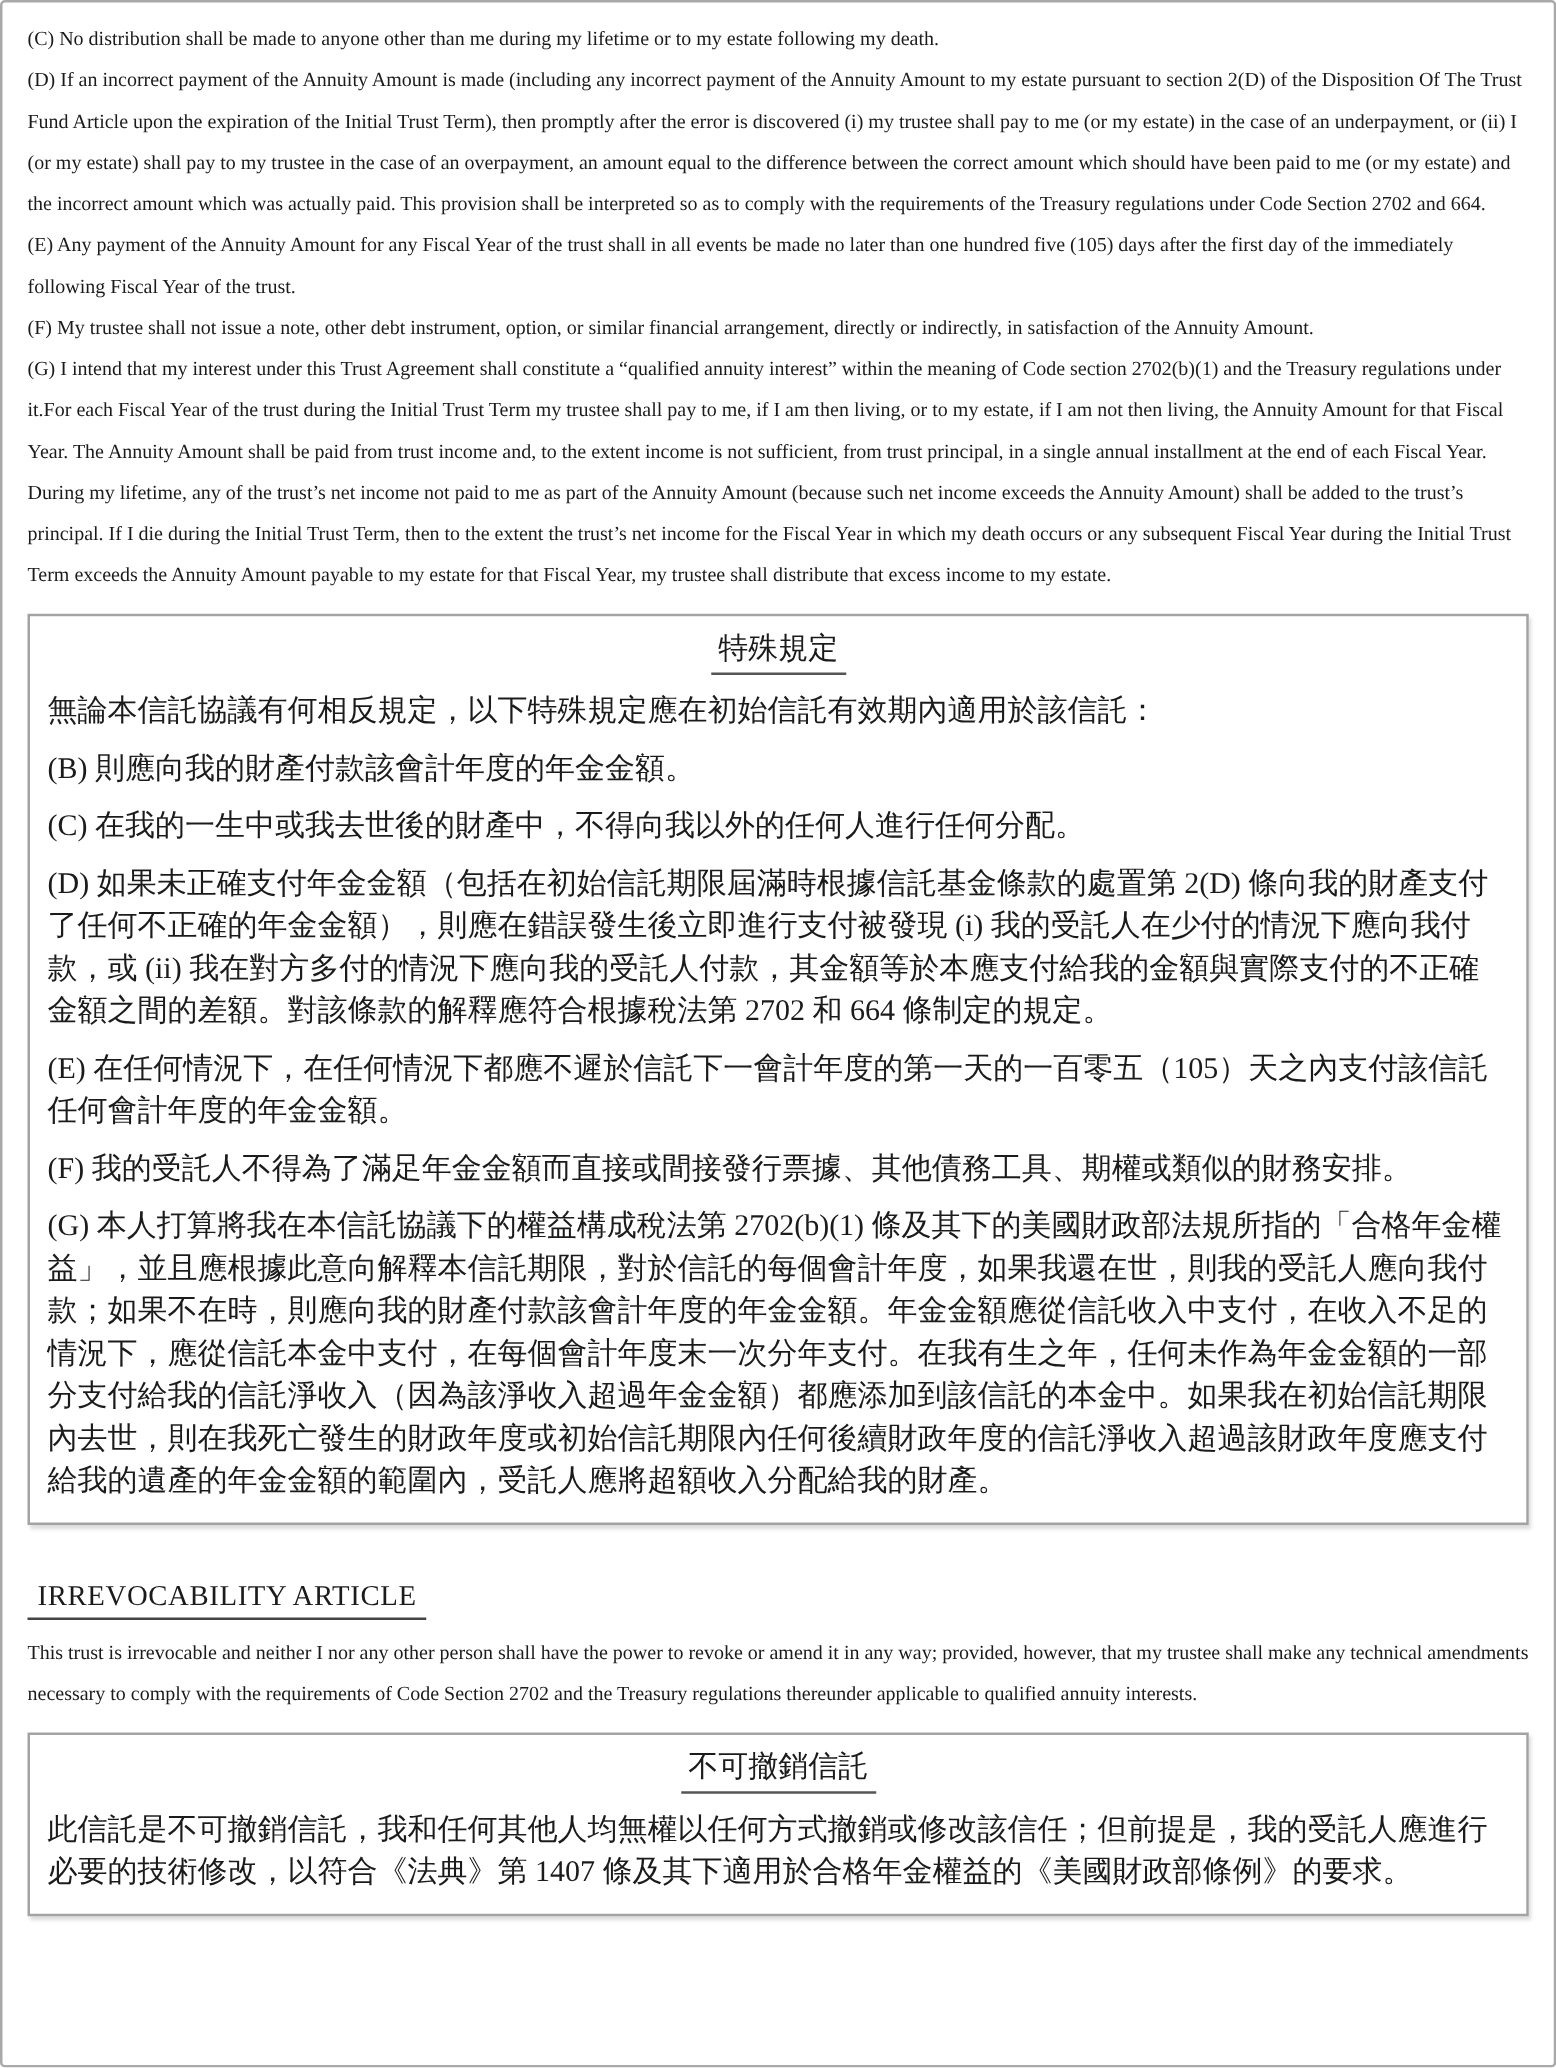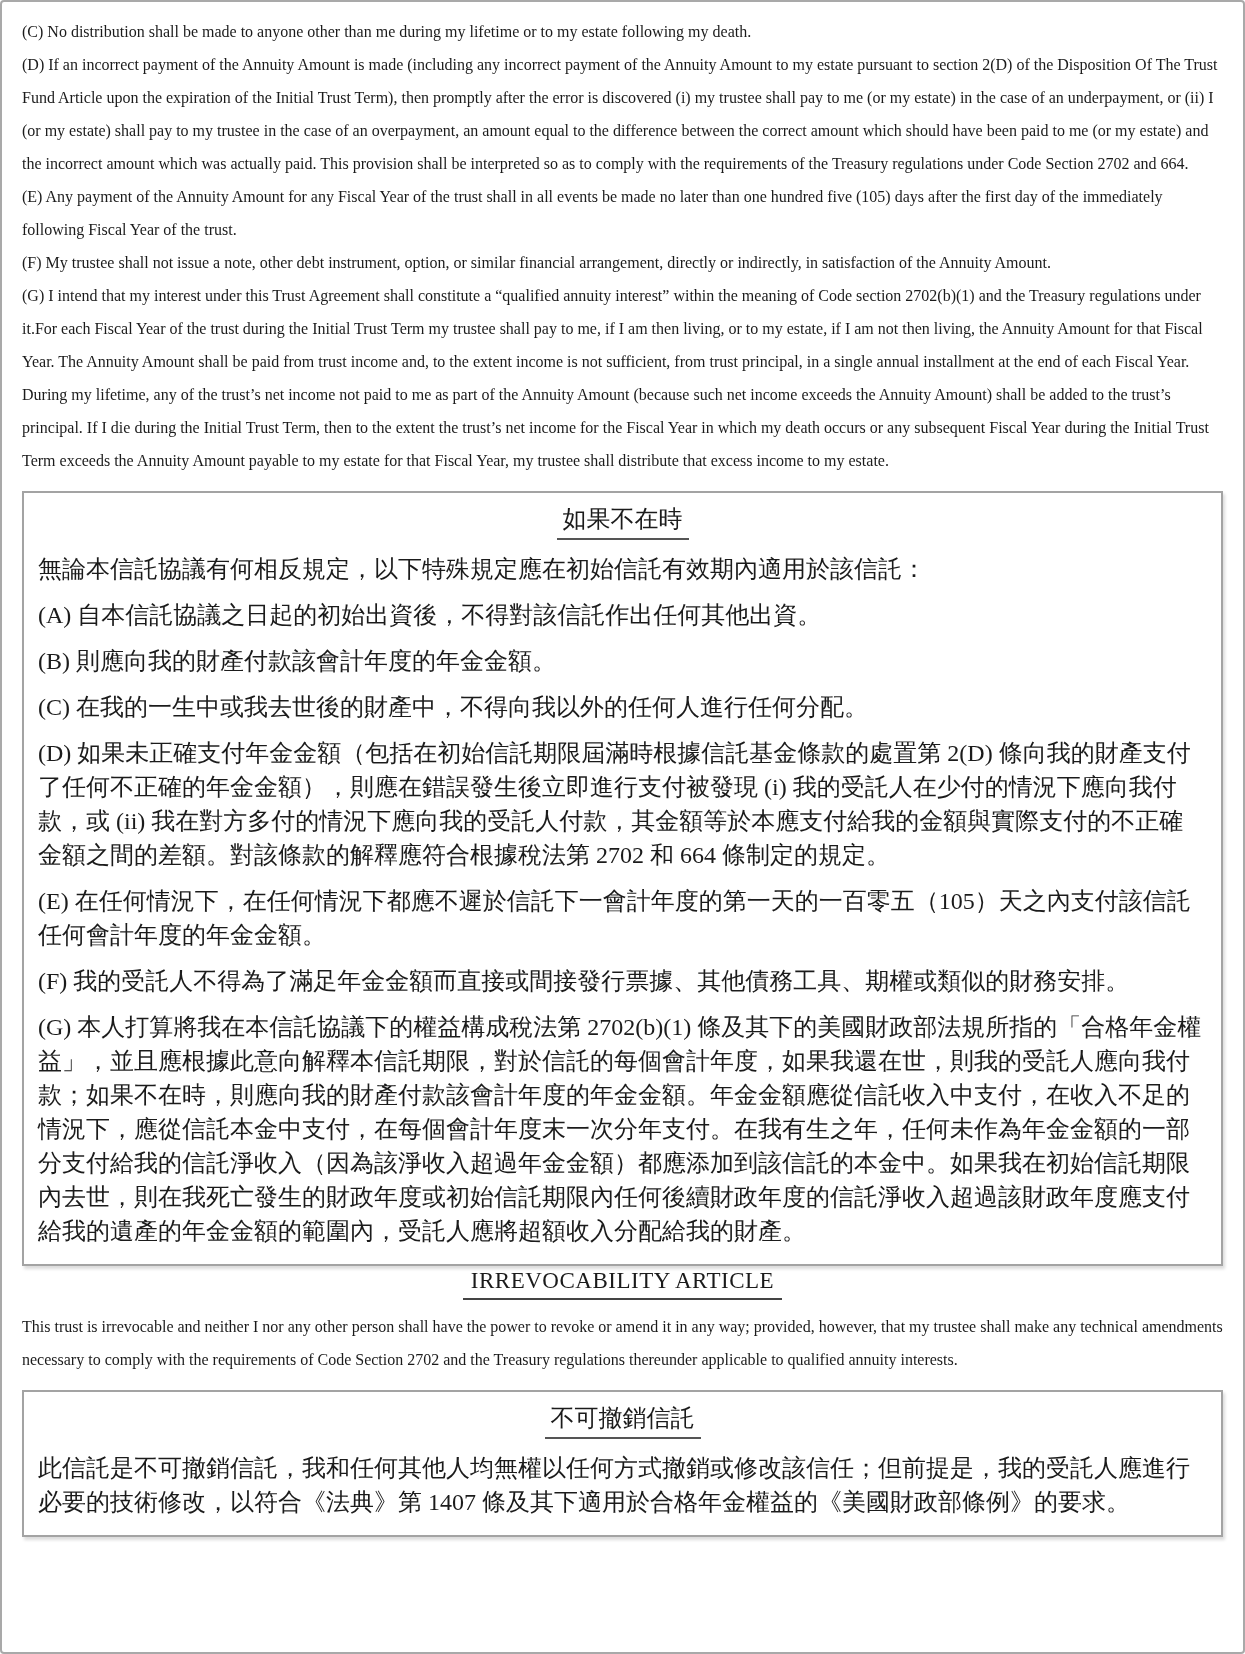--- a/index.html
+++ b/index.html
@@ -43,24 +43,25 @@
     line-height: 36px;
     margin-bottom: 2px;
   }
   .underlined {
     display: inline-block;
     border-bottom: 2px solid #555555;
     padding: 0 6px 1px 6px;
   }
   
   .article-heading {
-    text-align: center;
+    text-align: left;
     font-size: 23px;
     line-height: 30px;
     letter-spacing: 0.5px;
+    margin-top: 42px;
     margin-bottom: 10px;
   }
   .article-heading .underlined {
     border-bottom: 2px solid #444444;
     padding: 0 8px 2px 8px;
   }
 </style>
 </head>
 <body>
 
@@ -69,24 +70,23 @@
   <div class="en-text">
     <p>(C) No distribution shall be made to anyone other than me during my lifetime or to my estate following my death.</p>
     <p>(D) If an incorrect payment of the Annuity Amount is made (including any incorrect payment of the Annuity Amount to my estate pursuant to section 2(D) of the Disposition Of The Trust Fund Article upon the expiration of the Initial Trust Term), then promptly after the error is discovered (i) my trustee shall pay to me (or my estate) in the case of an underpayment, or (ii) I (or my estate) shall pay to my trustee in the case of an overpayment, an amount equal to the difference between the correct amount which should have been paid to me (or my estate) and the incorrect amount which was actually paid. This provision shall be interpreted so as to comply with the requirements of the Treasury regulations under Code Section 2702 and 664.</p>
     <p>(E) Any payment of the Annuity Amount for any Fiscal Year of the trust shall in all events be made no later than one hundred five (105) days after the first day of the immediately following Fiscal Year of the trust.</p>
     <p>(F) My trustee shall not issue a note, other debt instrument, option, or similar financial arrangement, directly or indirectly, in satisfaction of the Annuity Amount.</p>
     <p>(G) I intend that my interest under this Trust Agreement shall constitute a “qualified annuity interest” within the meaning of Code section 2702(b)(1) and the Treasury regulations under it.For each Fiscal Year of the trust during the Initial Trust Term my trustee shall pay to me, if I am then living, or to my estate, if I am not then living, the Annuity Amount for that Fiscal Year. The Annuity Amount shall be paid from trust income and, to the extent income is not sufficient, from trust principal, in a single annual installment at the end of each Fiscal Year. During my lifetime, any of the trust’s net income not paid to me as part of the Annuity Amount (because such net income exceeds the Annuity Amount) shall be added to the trust’s principal. If I die during the Initial Trust Term, then to the extent the trust’s net income for the Fiscal Year in which my death occurs or any subsequent Fiscal Year during the Initial Trust Term exceeds the Annuity Amount payable to my estate for that Fiscal Year, my trustee shall distribute that excess income to my estate.</p>
   </div>
 
   <div class="cn-box">
     <div class="box-title">
-      <span class="underlined">如果不在時</span>
+      <span class="underlined">特殊規定</span>
     </div>
     <p>無論本信託協議有何相反規定，以下特殊規定應在初始信託有效期內適用於該信託：</p>
-    <p>(A) 自本信託協議之日起的初始出資後，不得對該信託作出任何其他出資。</p>
     <p>(B) 則應向我的財產付款該會計年度的年金金額。</p>
     <p>(C) 在我的一生中或我去世後的財產中，不得向我以外的任何人進行任何分配。</p>
     <p>(D) 如果未正確支付年金金額（包括在初始信託期限屆滿時根據信託基金條款的處置第 2(D) 條向我的財產支付了任何不正確的年金金額），則應在錯誤發生後立即進行支付被發現 (i) 我的受託人在少付的情況下應向我付款，或 (ii) 我在對方多付的情況下應向我的受託人付款，其金額等於本應支付給我的金額與實際支付的不正確金額之間的差額。對該條款的解釋應符合根據稅法第 2702 和 664 條制定的規定。</p>
     <p>(E) 在任何情況下，在任何情況下都應不遲於信託下一會計年度的第一天的一百零五（105）天之內支付該信託任何會計年度的年金金額。</p>
     <p>(F) 我的受託人不得為了滿足年金金額而直接或間接發行票據、其他債務工具、期權或類似的財務安排。</p>
     <p>(G) 本人打算將我在本信託協議下的權益構成稅法第 2702(b)(1) 條及其下的美國財政部法規所指的「合格年金權益」，並且應根據此意向解釋本信託期限，對於信託的每個會計年度，如果我還在世，則我的受託人應向我付款；如果不在時，則應向我的財產付款該會計年度的年金金額。年金金額應從信託收入中支付，在收入不足的情況下，應從信託本金中支付，在每個會計年度末一次分年支付。在我有生之年，任何未作為年金金額的一部分支付給我的信託淨收入（因為該淨收入超過年金金額）都應添加到該信託的本金中。如果我在初始信託期限內去世，則在我死亡發生的財政年度或初始信託期限內任何後續財政年度的信託淨收入超過該財政年度應支付給我的遺產的年金金額的範圍內，受託人應將超額收入分配給我的財產。</p>
   </div>
 
   <div class="article-heading">
     <span class="underlined">IRREVOCABILITY ARTICLE</span>

